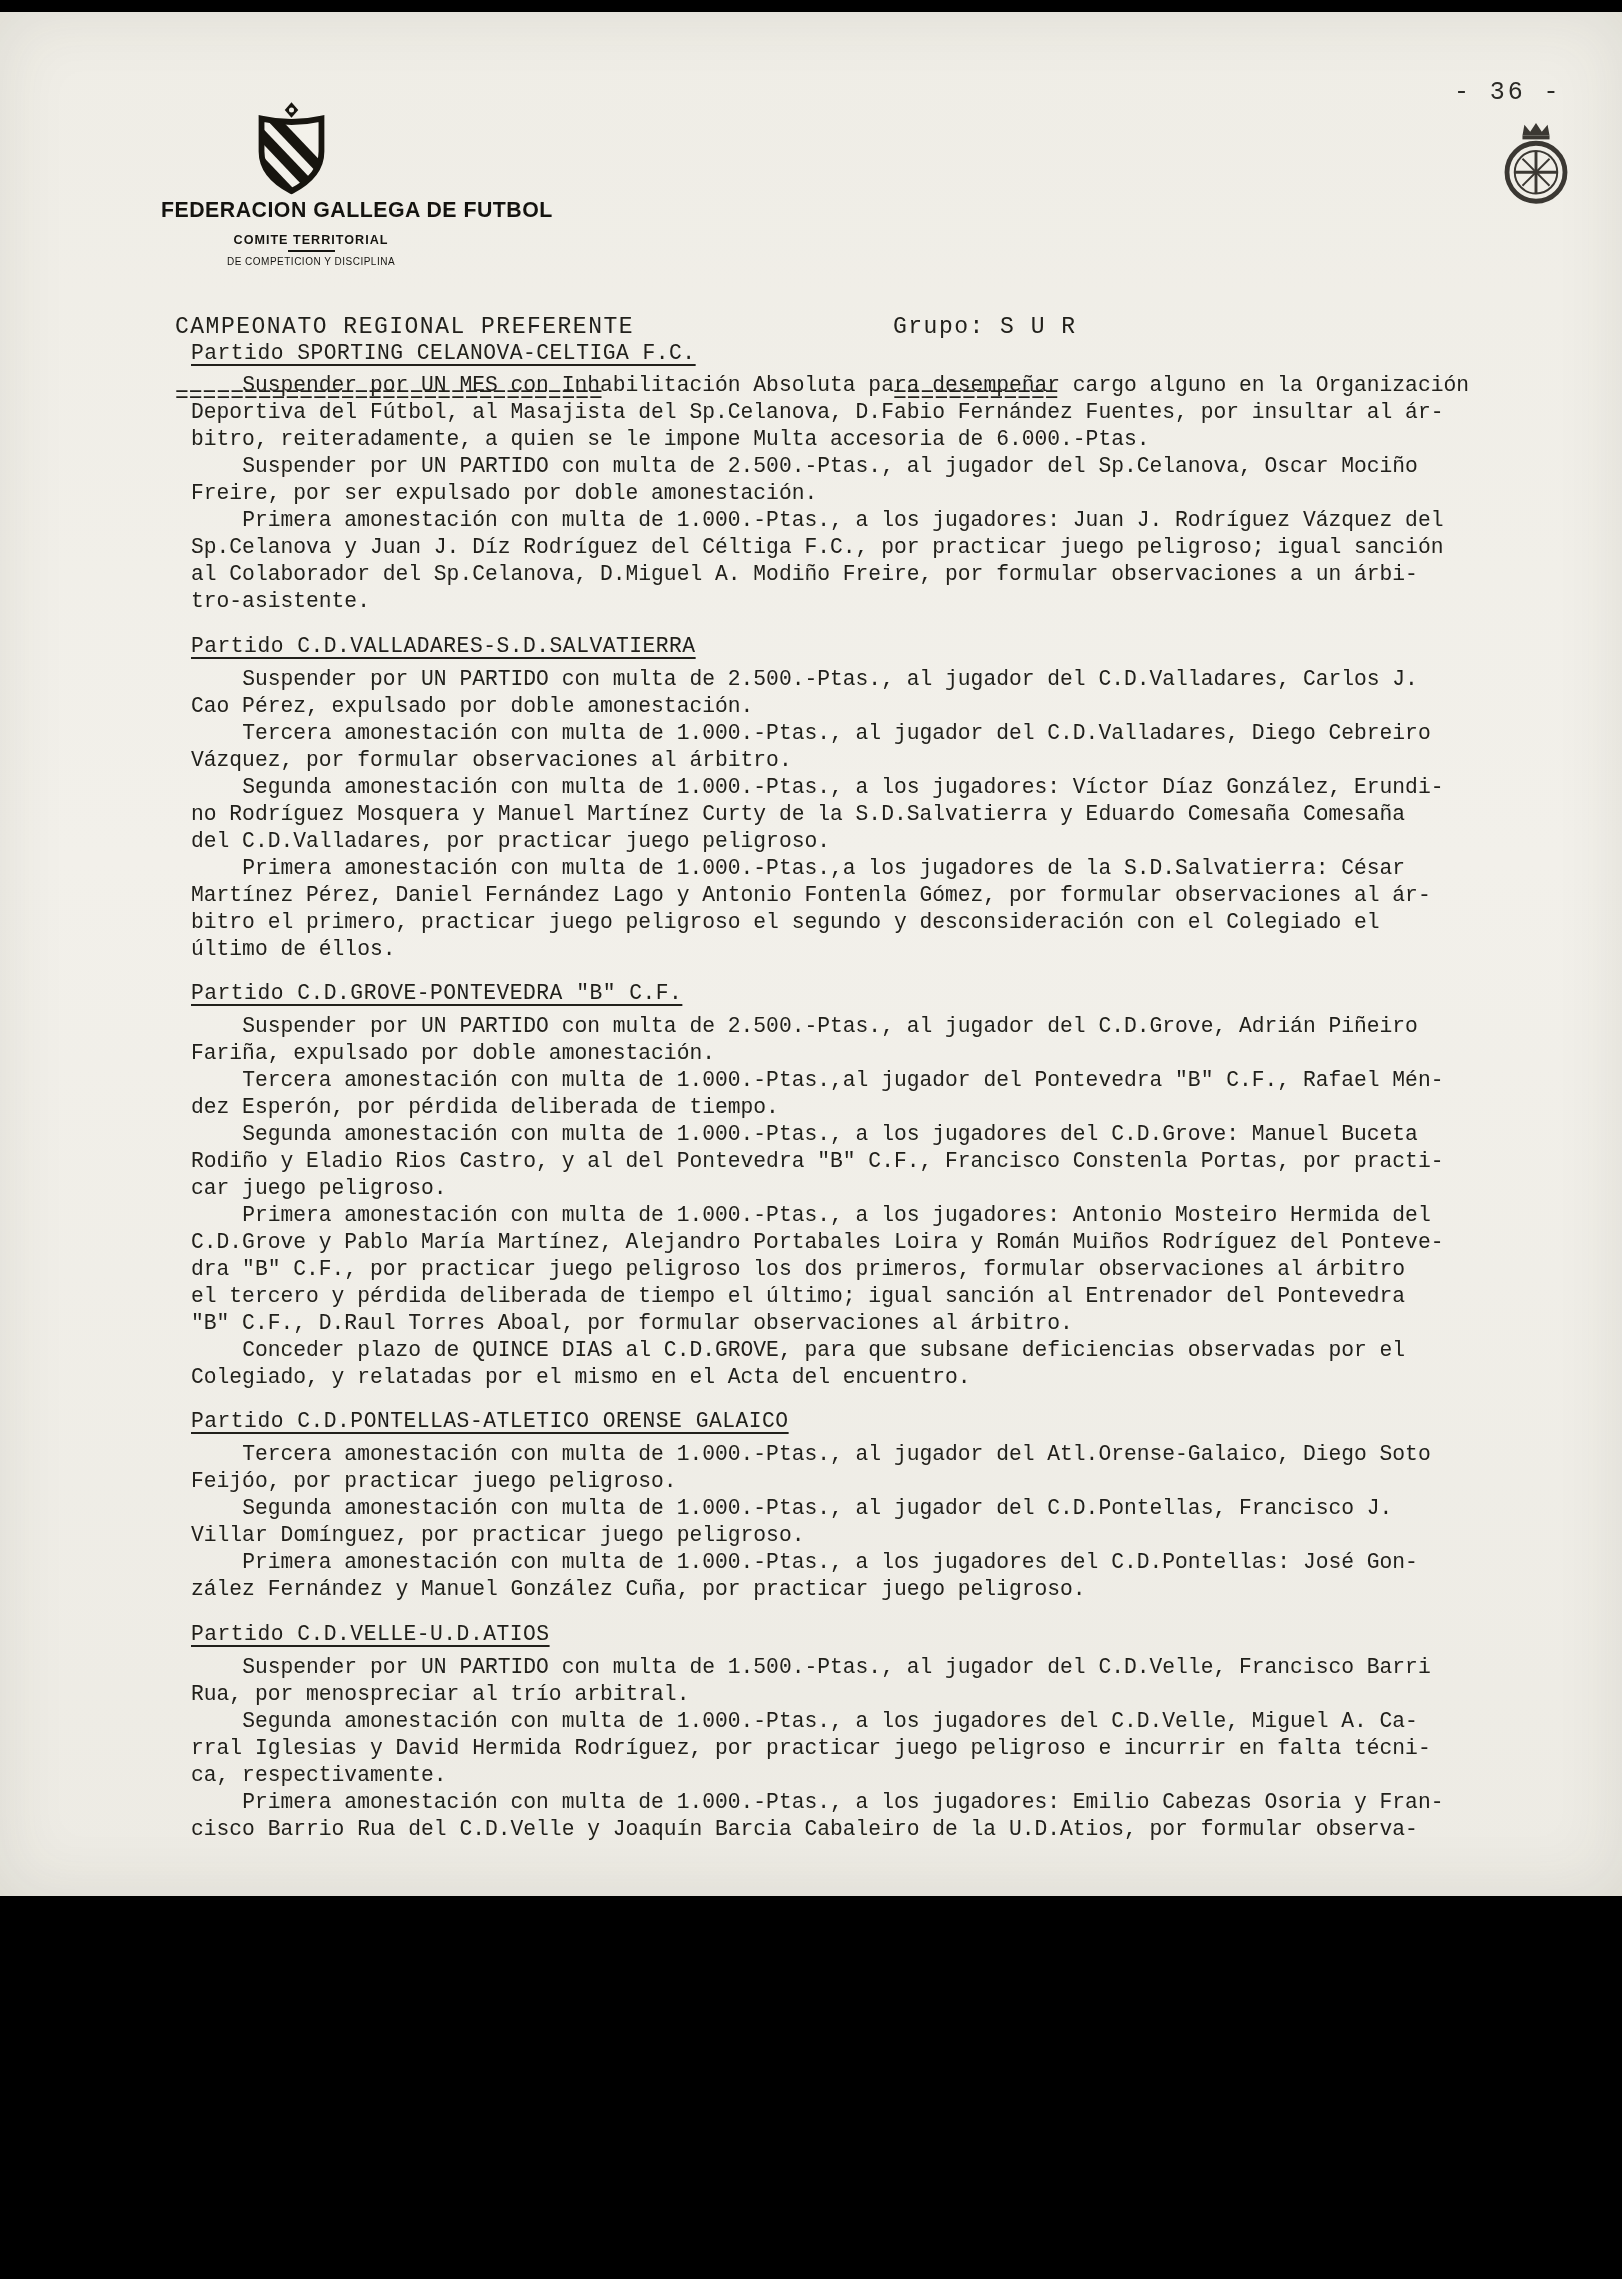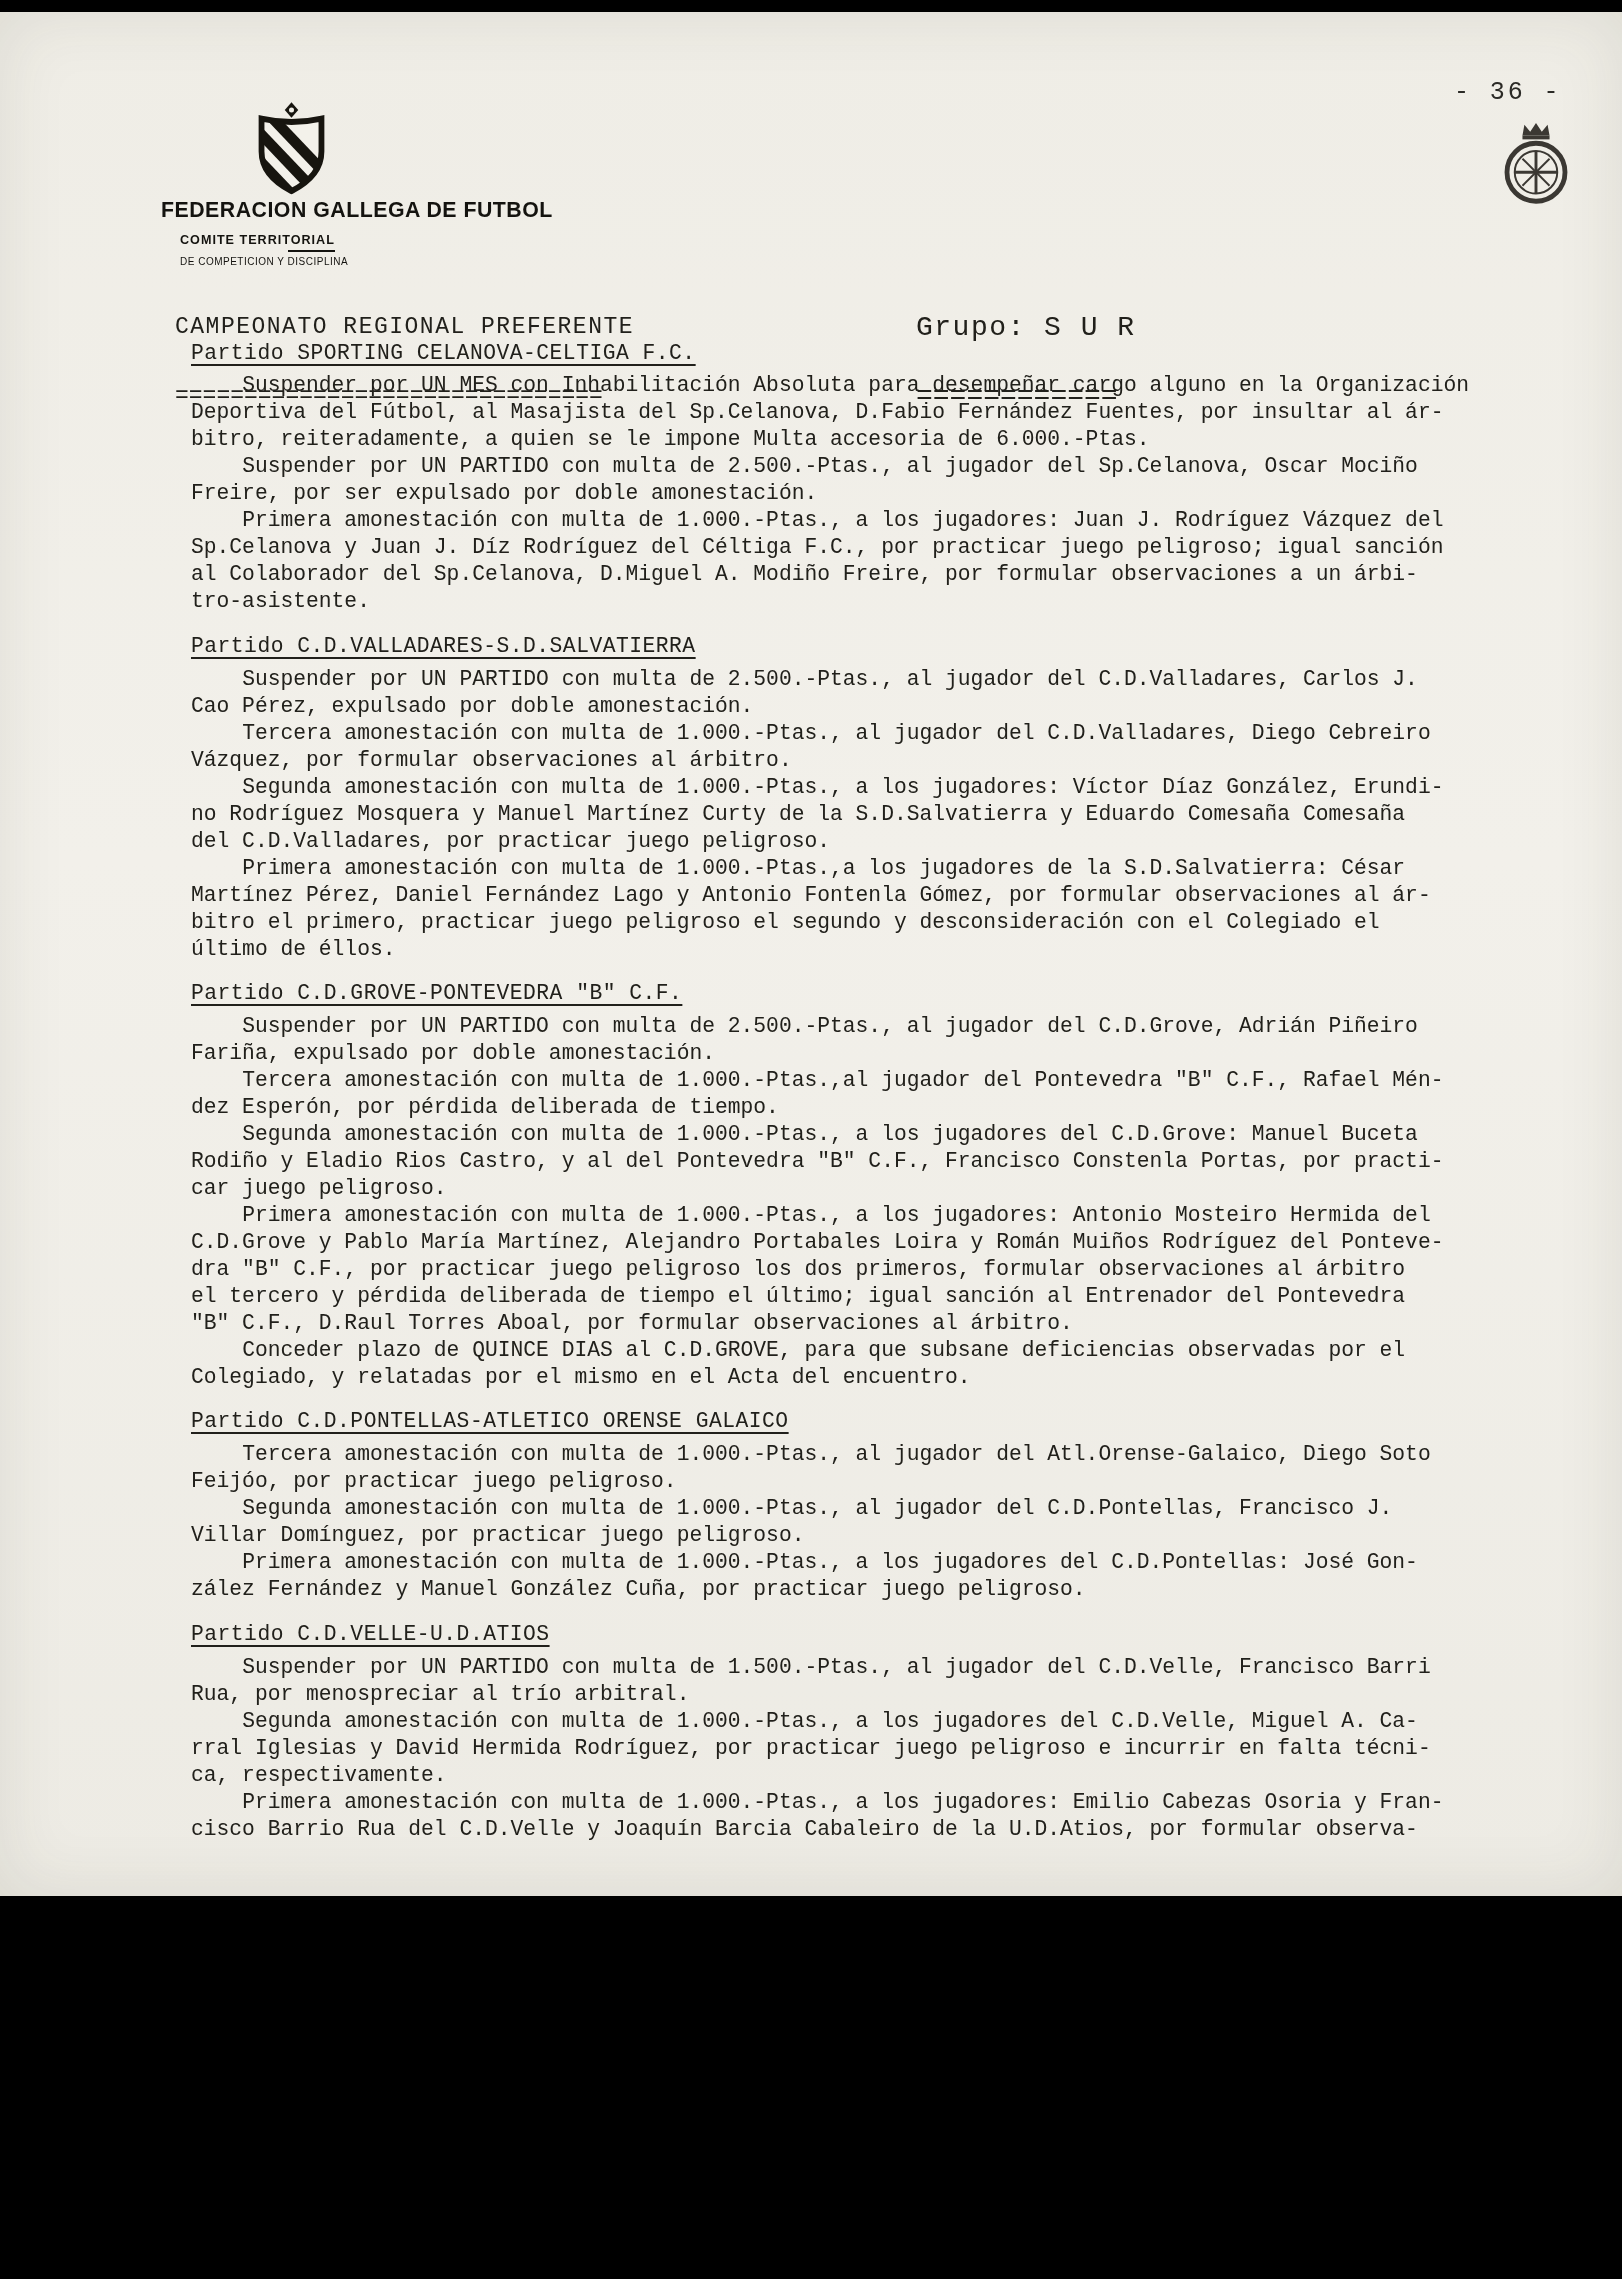--- a/index.html
+++ b/index.html
@@ -35,39 +35,39 @@
     font-family: "Liberation Sans", sans-serif;
     font-weight: bold;
     font-size: 21.3px;
     letter-spacing: 0.5px;
     color: #14130f;
   }
   .committee {
     position: absolute;
     left: 180px; top: 221px;
     width: 262px;
-    text-align: left;
+    text-align: center;
     font-family: "Liberation Sans", sans-serif;
     color: #14130f;
   }
   .committee-l1 { font-size: 12.6px; font-weight: bold; letter-spacing: 1px; }
   .committee-rule { width: 47px; height: 1.9px; background: #14130f; margin: 3.9px auto 3.9px auto; }
   .committee-l2 { font-size: 10px; letter-spacing: 0.5px; }
   .title-block {
     position: absolute;
     left: 175px; top: 258px;
     font-size: 23px;
     line-height: 23px;
     letter-spacing: 1.5px;
     white-space: pre;
   }
   .group-block {
     position: absolute;
-    left: 916px; top: 258px;
-    font-size: 28px;
+    left: 893px; top: 258px;
+    font-size: 23px;
     line-height: 23px;
     letter-spacing: 1.5px;
     white-space: pre;
   }
   .uline { letter-spacing: 0; }
   .body {
     position: absolute;
     left: 191px; top: 328px;
     width: 1386px;
     font-size: 21.3px;

